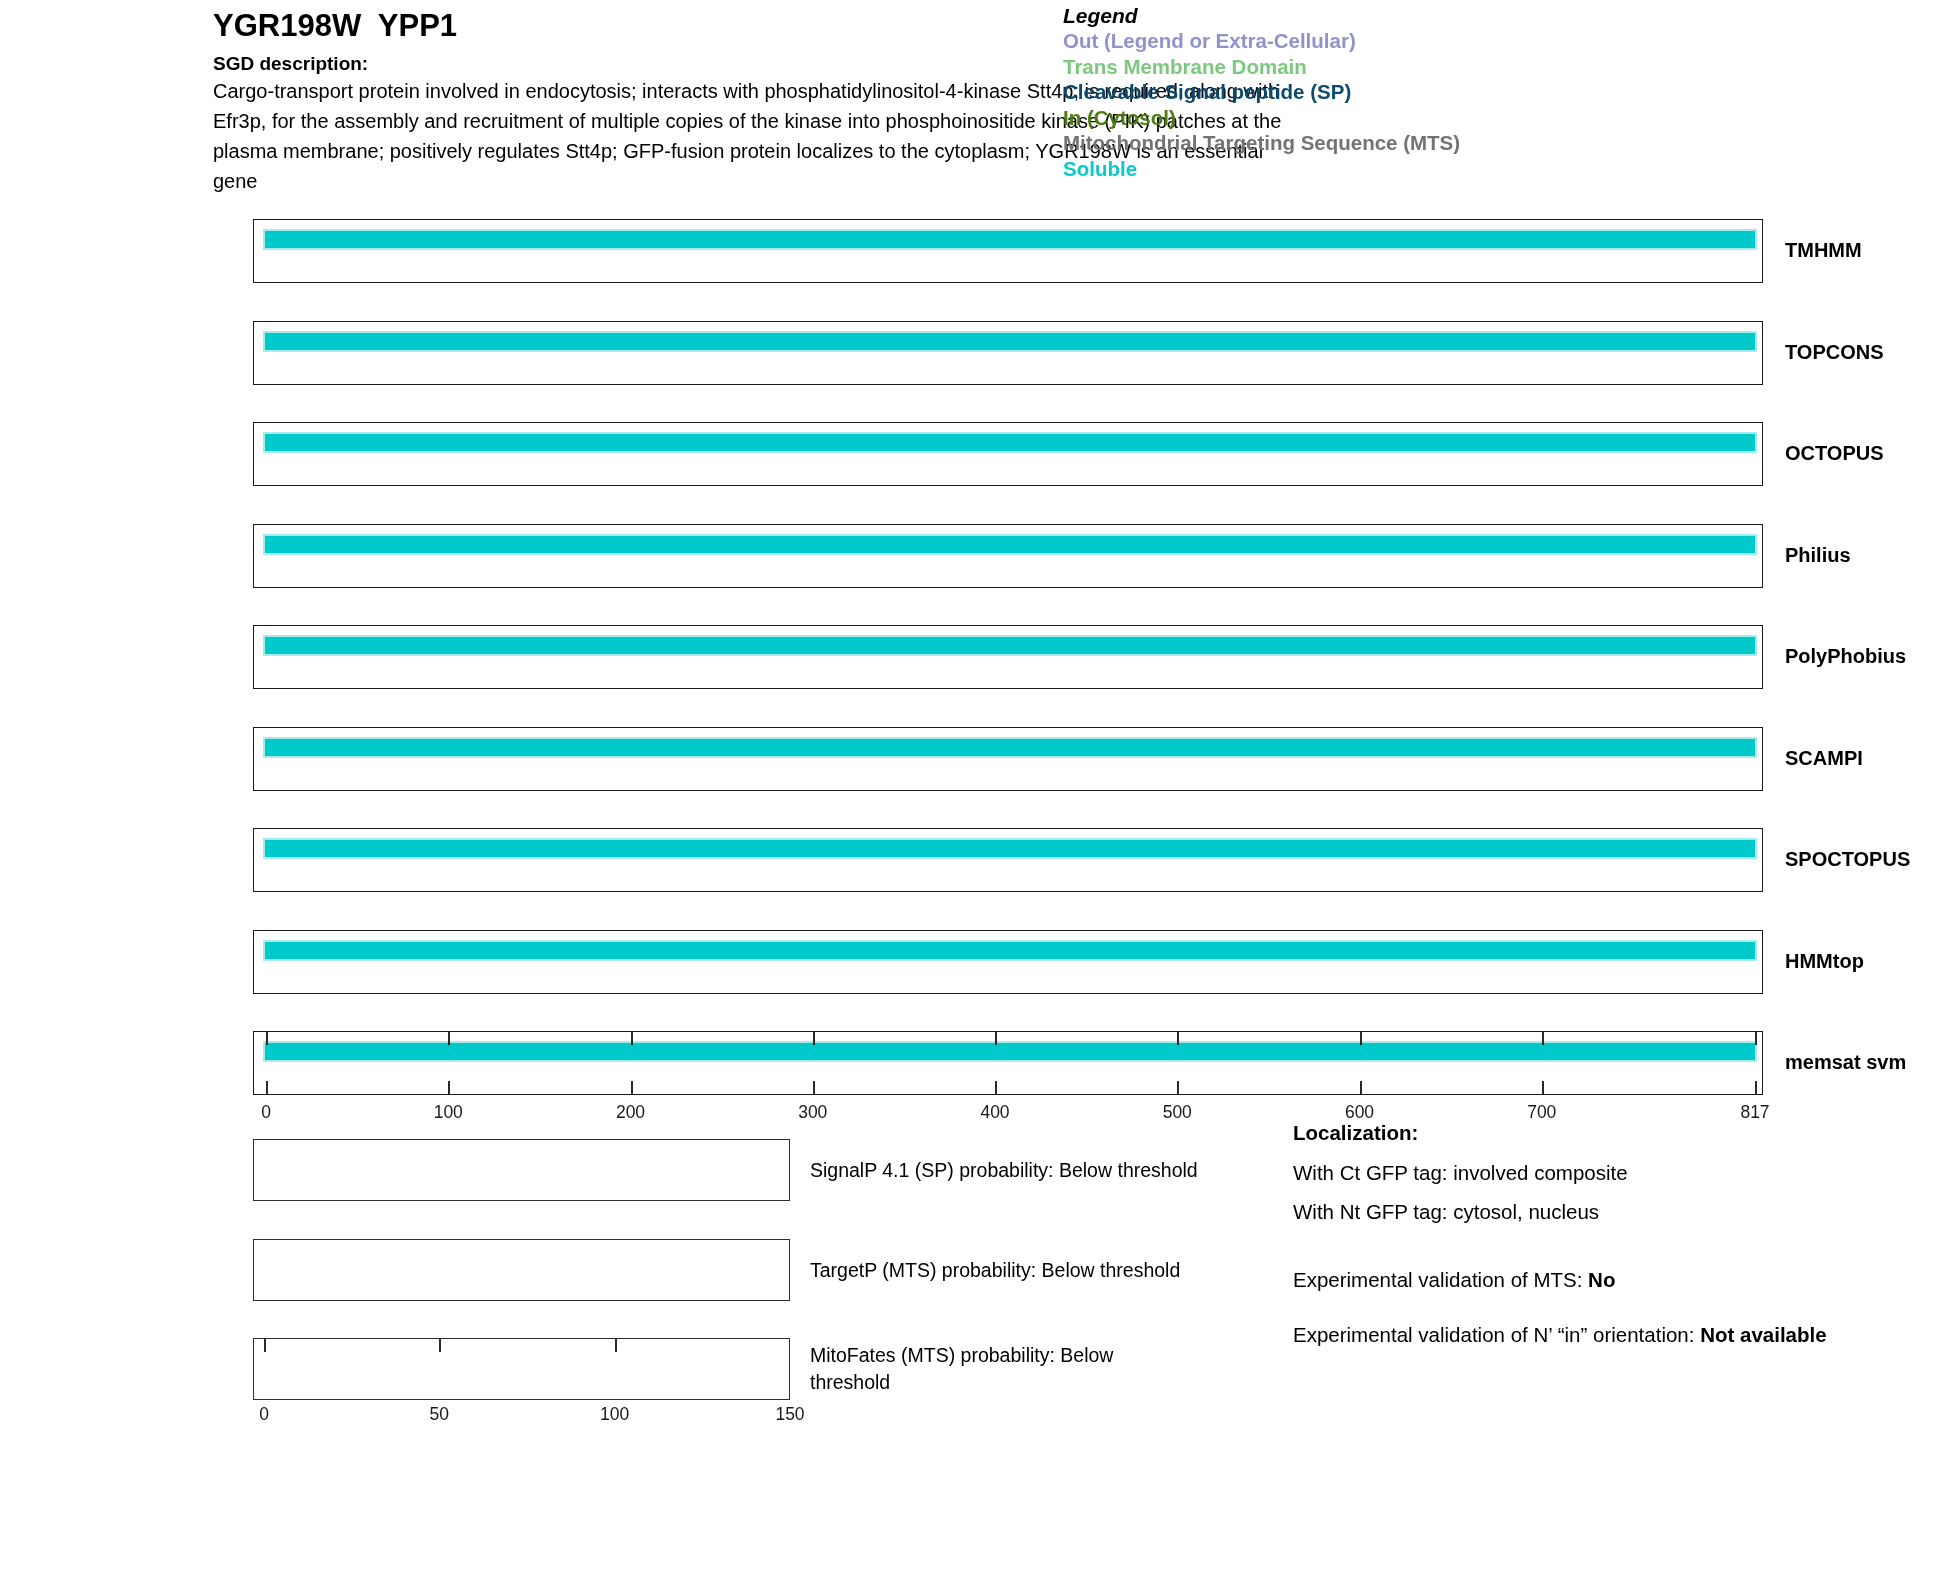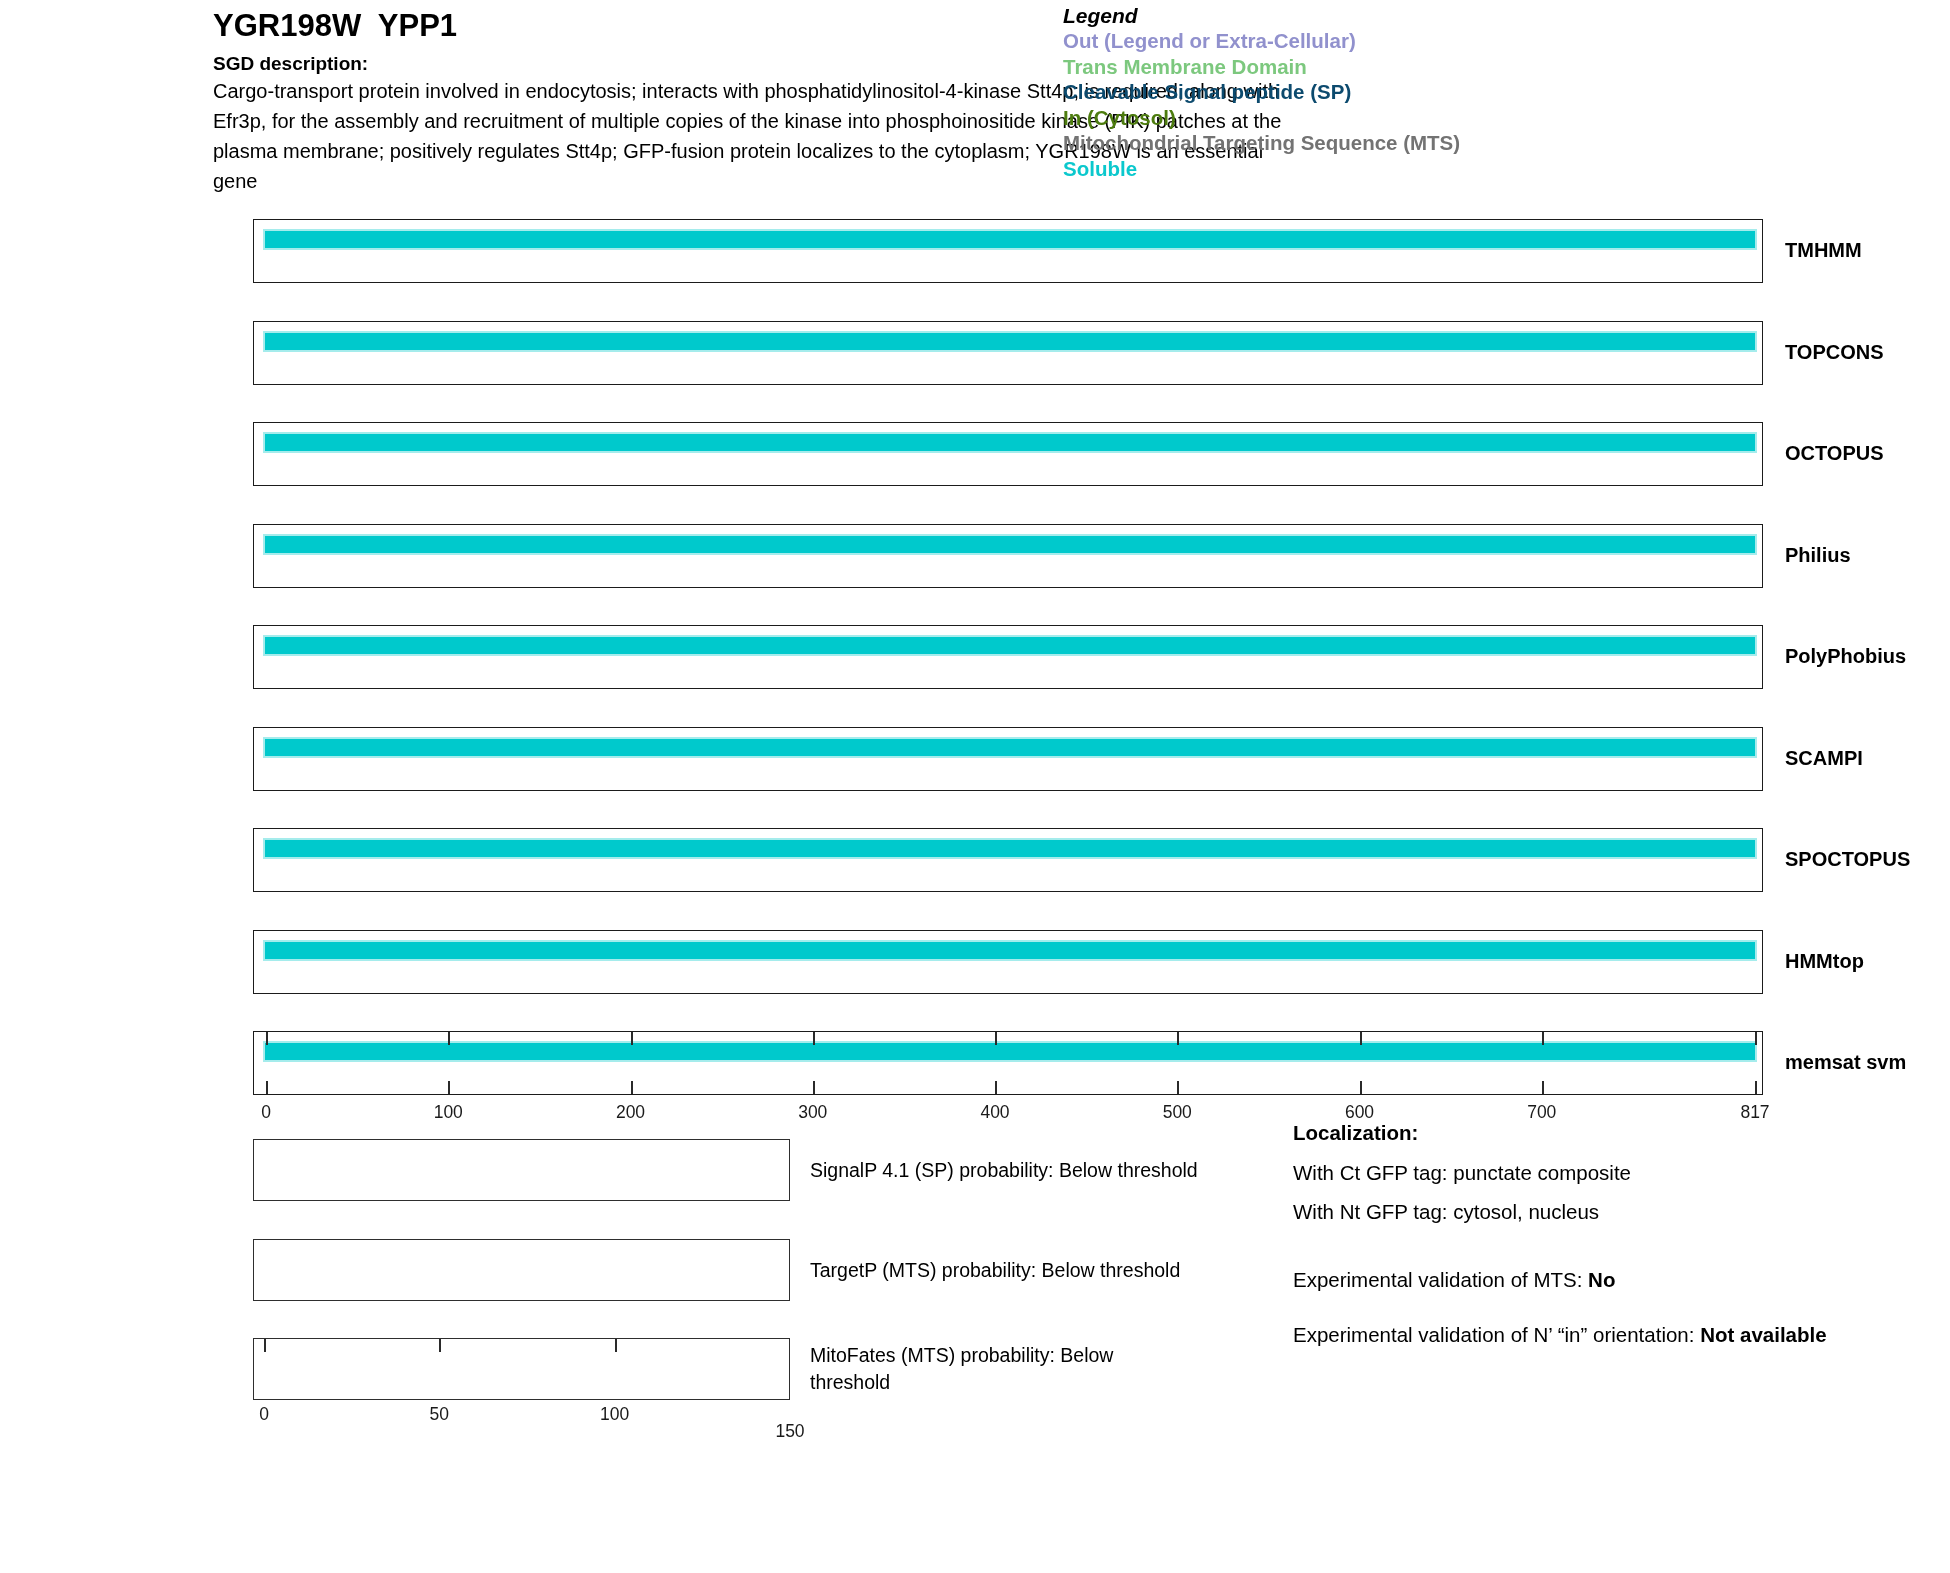--- a/index.html
+++ b/index.html
@@ -169,24 +169,24 @@
   <div class="prob-row mitofates" style="top:1338px">
     <div class="prob-box">
         <div class="tick top" style="left: 10px;"></div>
         <div class="tick top" style="left: 185.333px;"></div>
         <div class="tick top" style="left: 360.667px;"></div>
       </div>
     <div class="prob-label">MitoFates (MTS) probability: Below threshold</div>
   <span class="prob-axis-label" style="left: 11px;">0</span>
       <span class="prob-axis-label" style="left: 186.333px;">50</span>
       <span class="prob-axis-label" style="left: 361.667px;">100</span>
-      <span class="prob-axis-label" style="left: 537px; margin-top: 17px;">150</span>
+      <span class="prob-axis-label" style="left: 537px;">150</span>
     </div>
 
   <div class="abs localization">
     <div class="loc-title">Localization:</div>
-    <div class="loc-line">With Ct GFP tag: punctate composite</div>
+    <div class="loc-line">With Ct GFP tag: involved composite</div>
     <div class="loc-line">With Nt GFP tag: cytosol, nucleus</div>
     <div class="loc-mts"><span>Experimental validation of MTS: </span><b>No</b></div>
     <div class="loc-orient"><span>Experimental validation of N’ “in” orientation: </span><b>Not available</b></div>
   </div>
 
 </div>
 
 </body></html>

